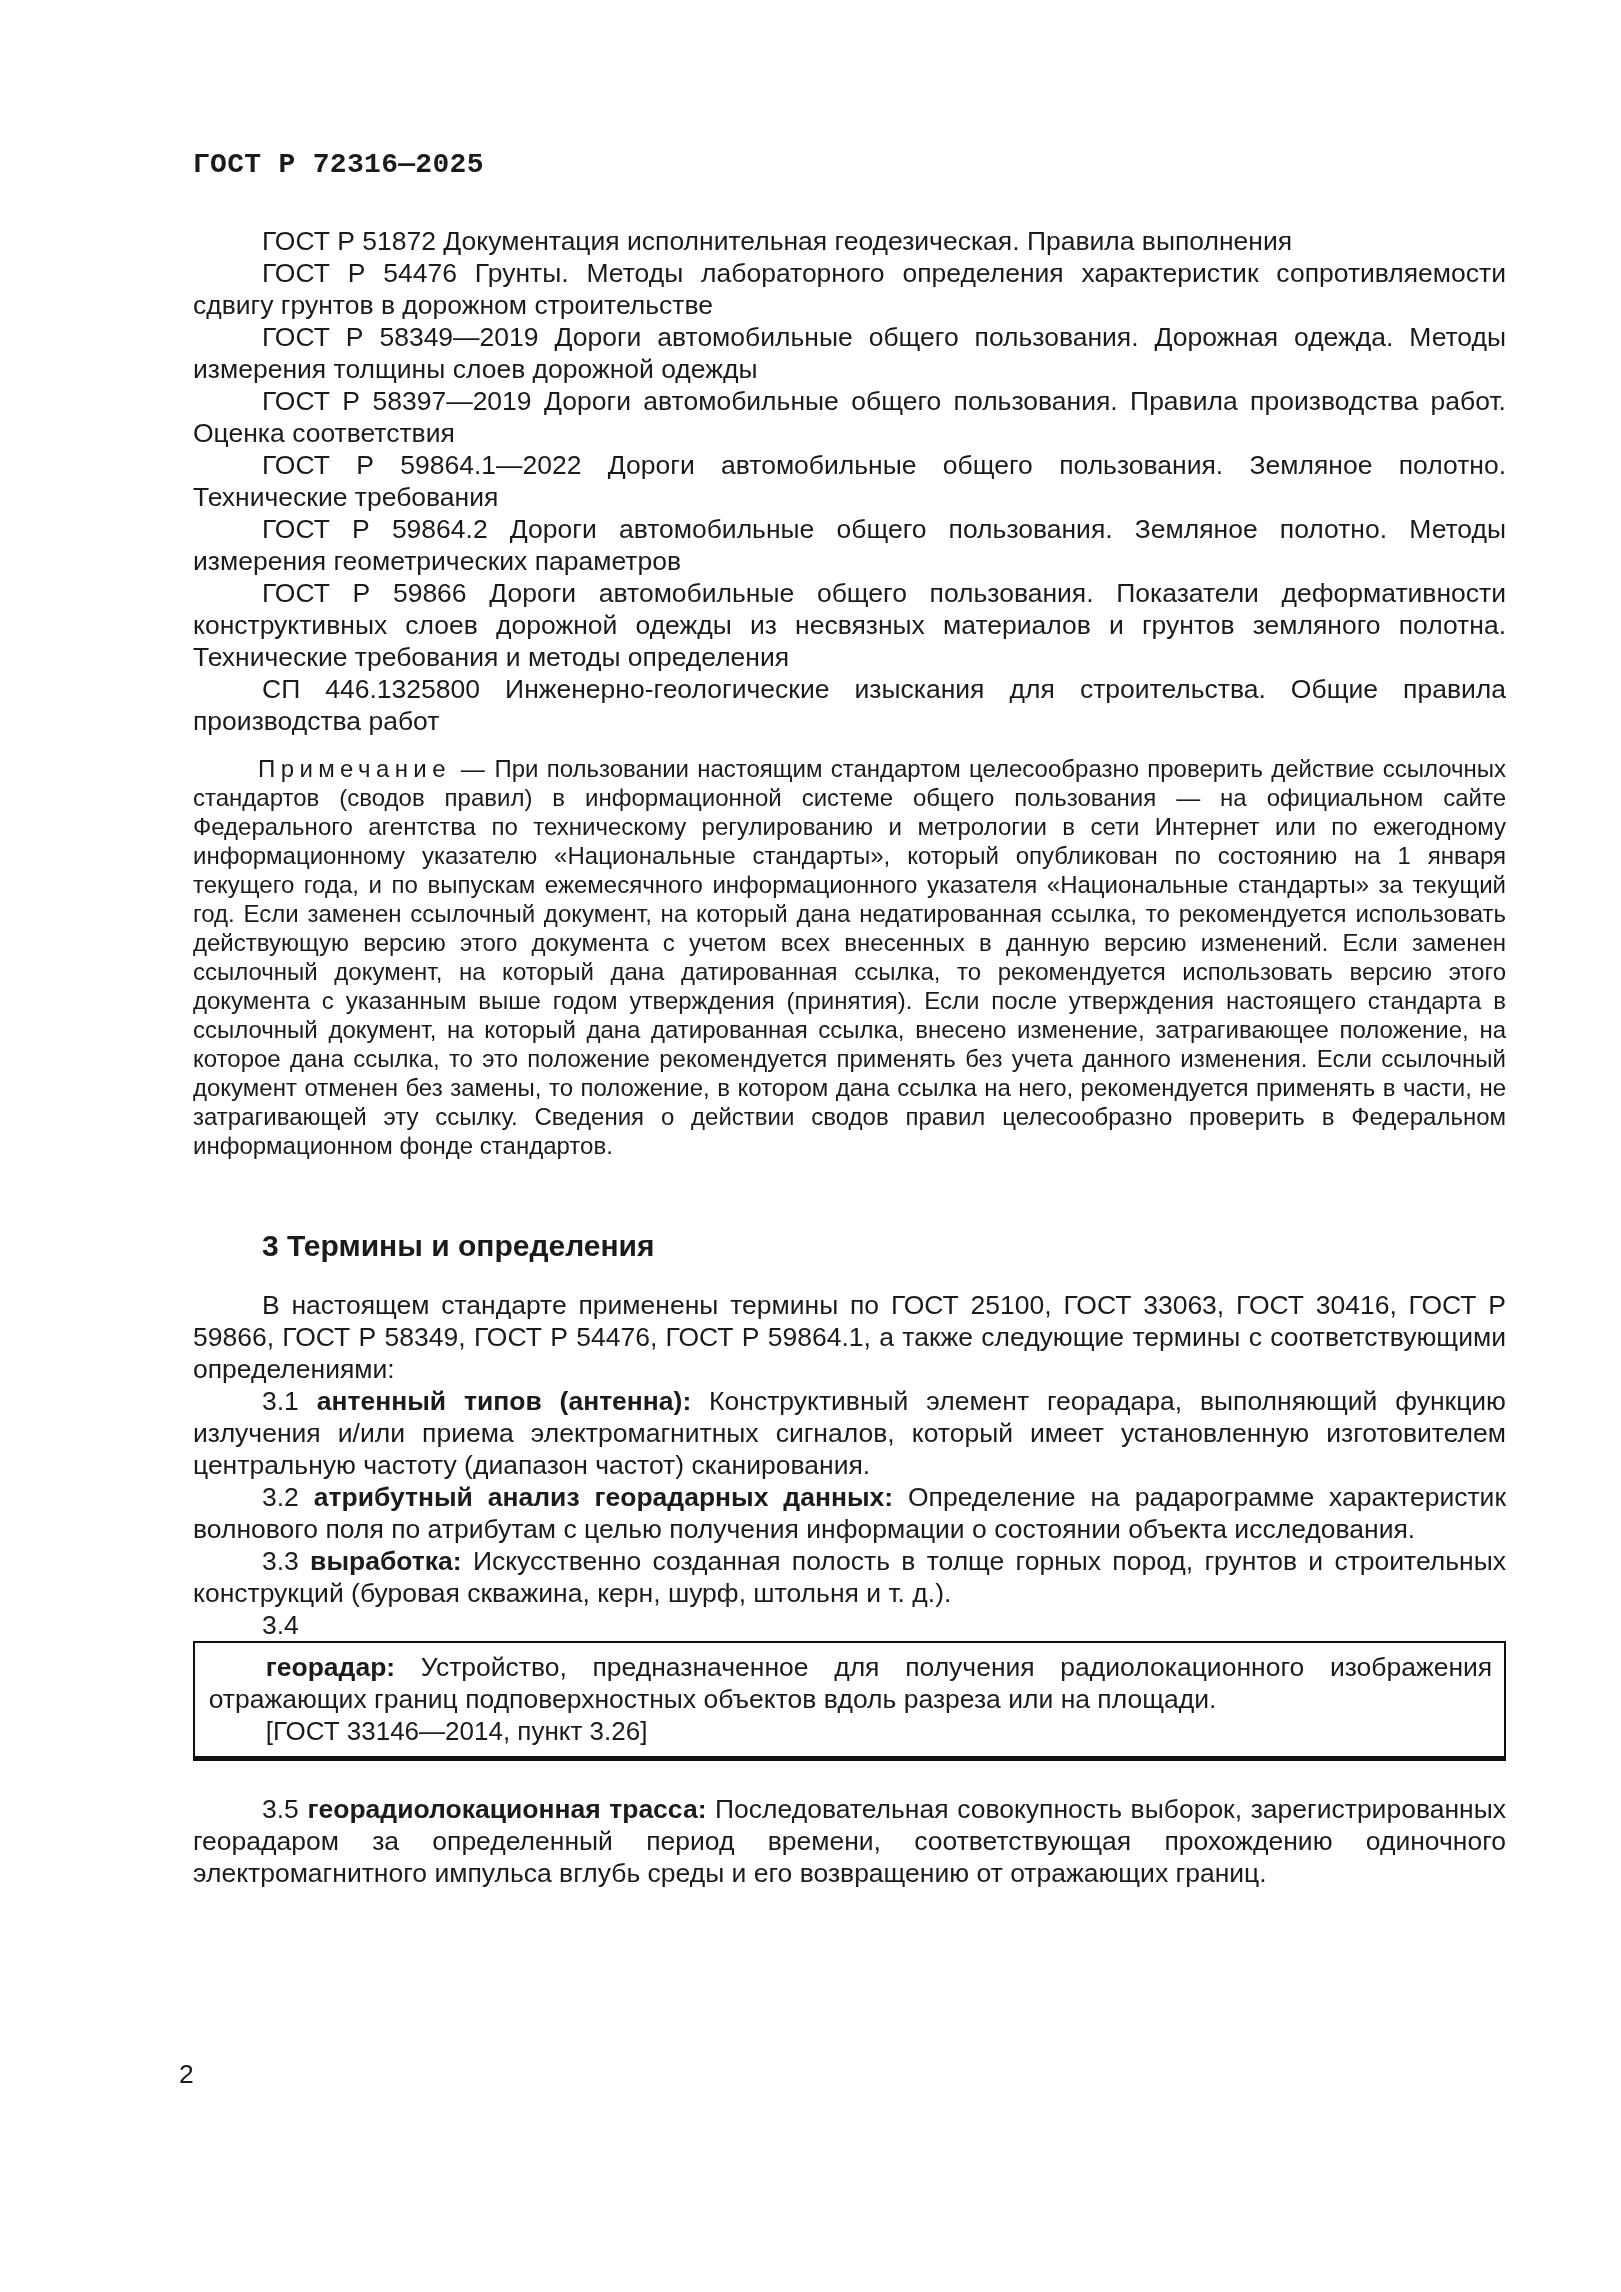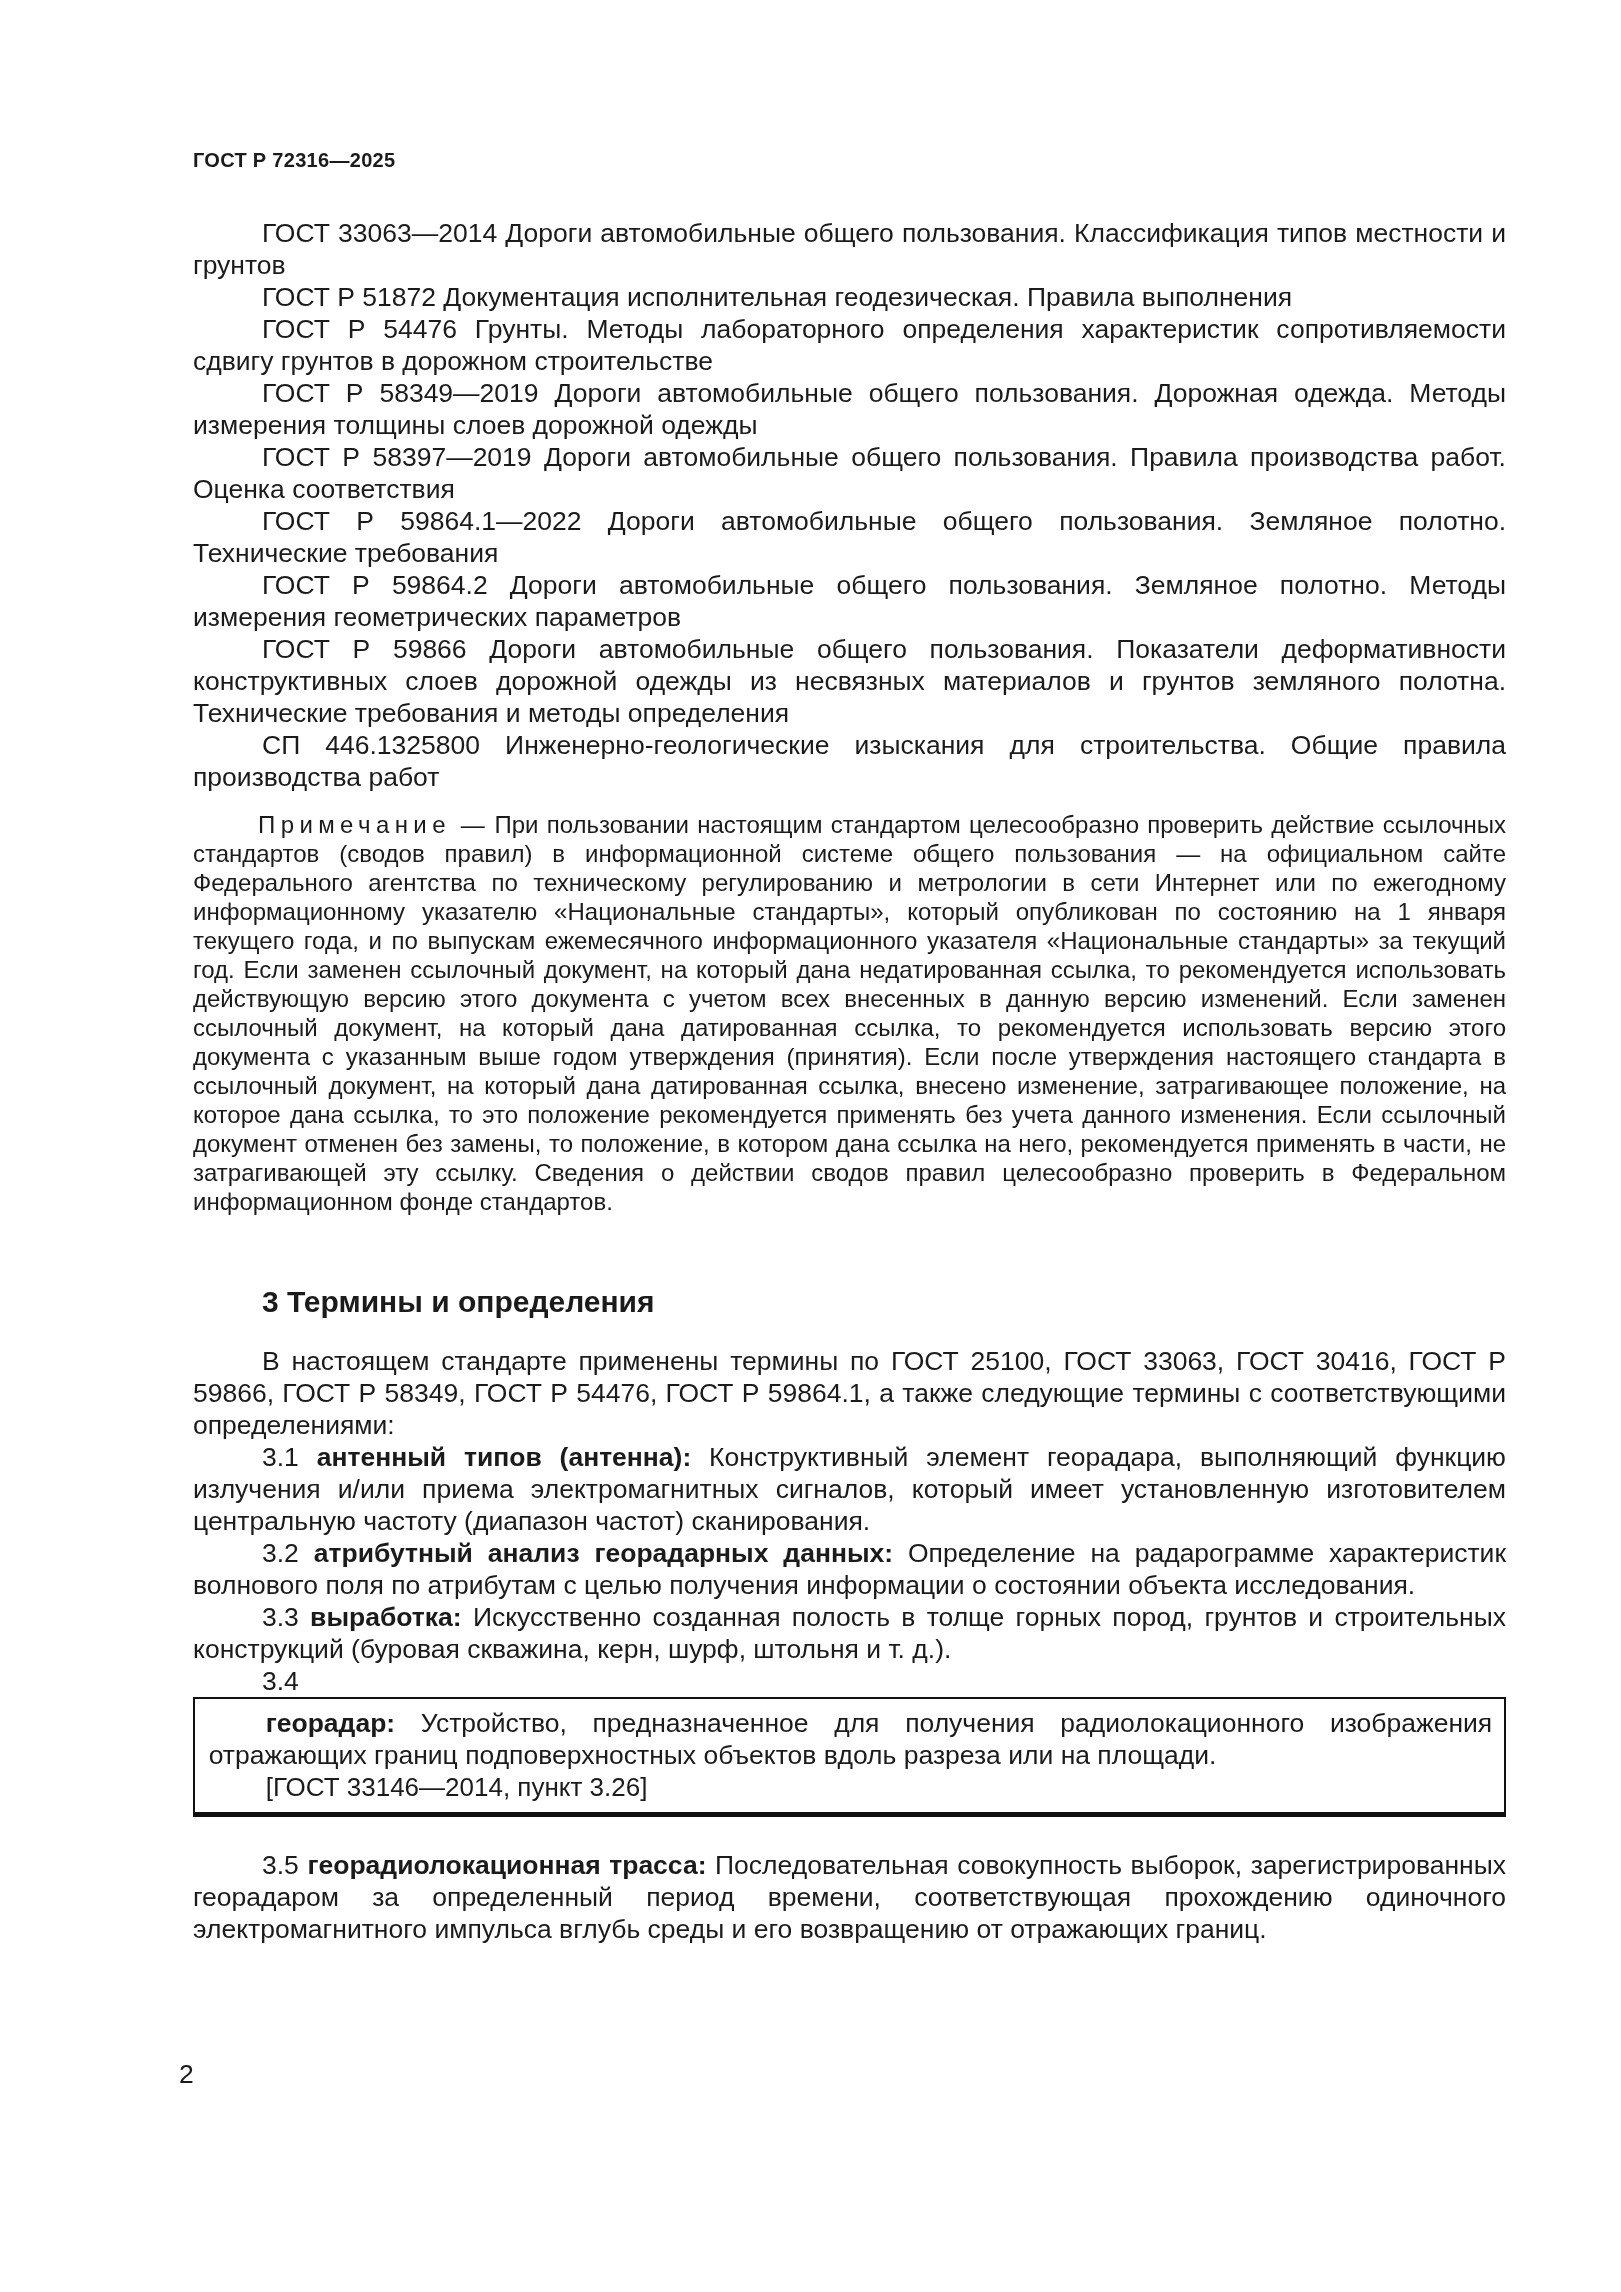--- a/index.html
+++ b/index.html
@@ -12,24 +12,25 @@
     font-family: "Liberation Sans", sans-serif;
     overflow: hidden;
   }
   .content {
     position: absolute;
     left: 193px;
     top: 149px;
     width: 1313px;
   }
   .doc-header {
-    font-size: 20px;
+    font-size: 28px;
     font-weight: 700;
     letter-spacing: 0.3px;
     margin: 0 0 45px 0;
+    font-family: Liberation Mono, monospace;
   }
   .ref-p, .body-p {
     margin: 0;
     font-size: 26.5px;
     line-height: 32px;
     text-align: justify;
     text-indent: 69px;
   }
   .note {
     margin-top: 16.7px;
@@ -78,21 +79,20 @@
 </style>
 </head>
 <body>
 
 <div class="page">
   <div class="content">
 
     <div class="doc-header">ГОСТ Р 72316—2025</div>
 
     <div class="refs">
-      <p class="ref-p">ГОСТ 33063—2014 Дороги автомобильные общего пользования. Классификация типов местности и грунтов</p>
       <p class="ref-p">ГОСТ Р 51872 Документация исполнительная геодезическая. Правила выполнения</p>
       <p class="ref-p">ГОСТ Р 54476 Грунты. Методы лабораторного определения характеристик сопротивляемости сдвигу грунтов в дорожном строительстве</p>
       <p class="ref-p">ГОСТ Р 58349—2019 Дороги автомобильные общего пользования. Дорожная одежда. Методы измерения толщины слоев дорожной одежды</p>
       <p class="ref-p">ГОСТ Р 58397—2019 Дороги автомобильные общего пользования. Правила производства работ. Оценка соответствия</p>
       <p class="ref-p">ГОСТ Р 59864.1—2022 Дороги автомобильные общего пользования. Земляное полотно. Технические требования</p>
       <p class="ref-p">ГОСТ Р 59864.2 Дороги автомобильные общего пользования. Земляное полотно. Методы измерения геометрических параметров</p>
       <p class="ref-p">ГОСТ Р 59866 Дороги автомобильные общего пользования. Показатели деформативности конструктивных слоев дорожной одежды из несвязных материалов и грунтов земляного полотна. Технические требования и методы определения</p>
       <p class="ref-p">СП 446.1325800 Инженерно-геологические изыскания для строительства. Общие правила производства работ</p>
     </div>
 

